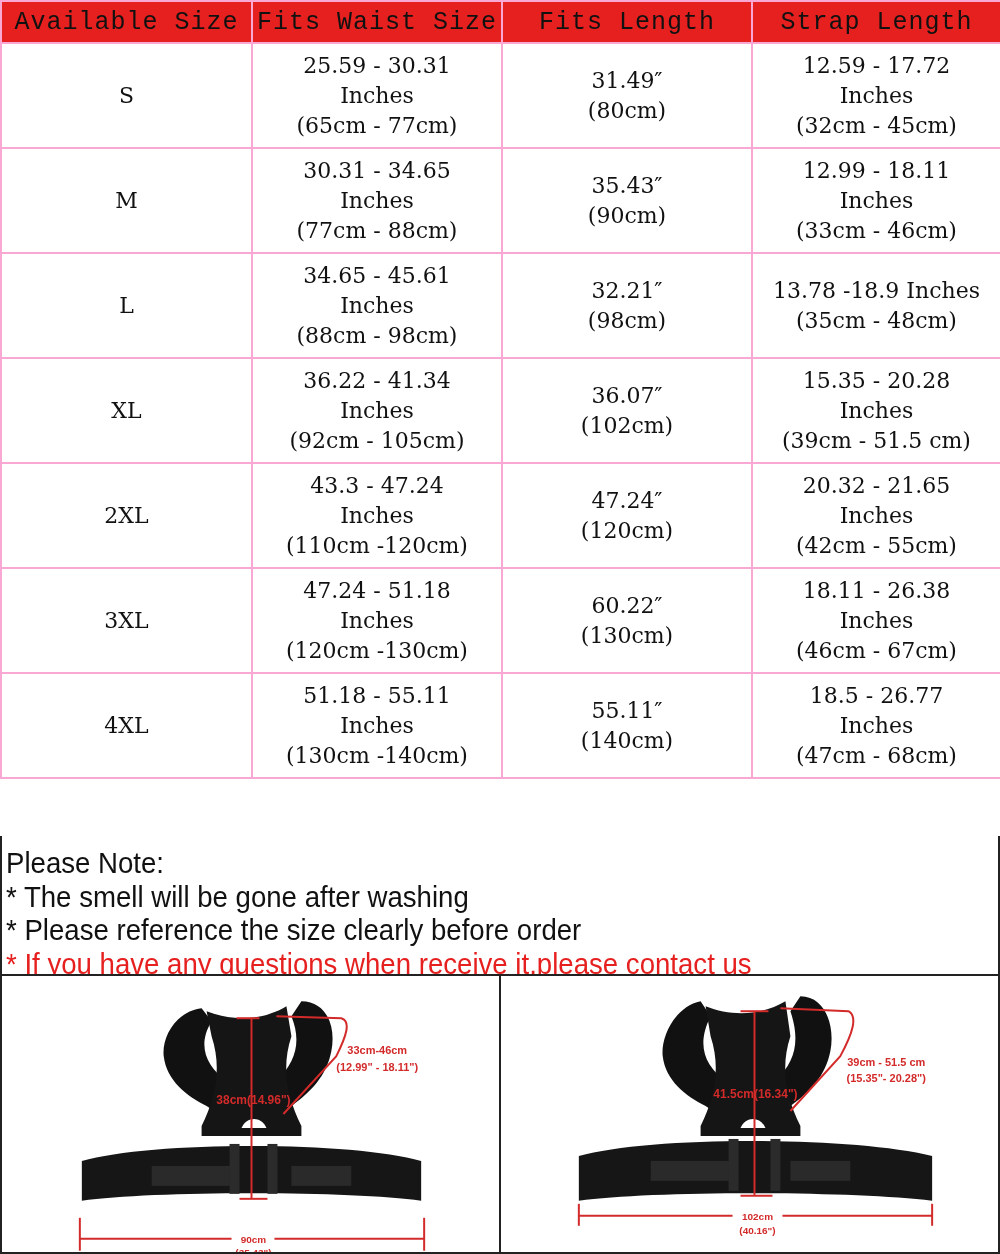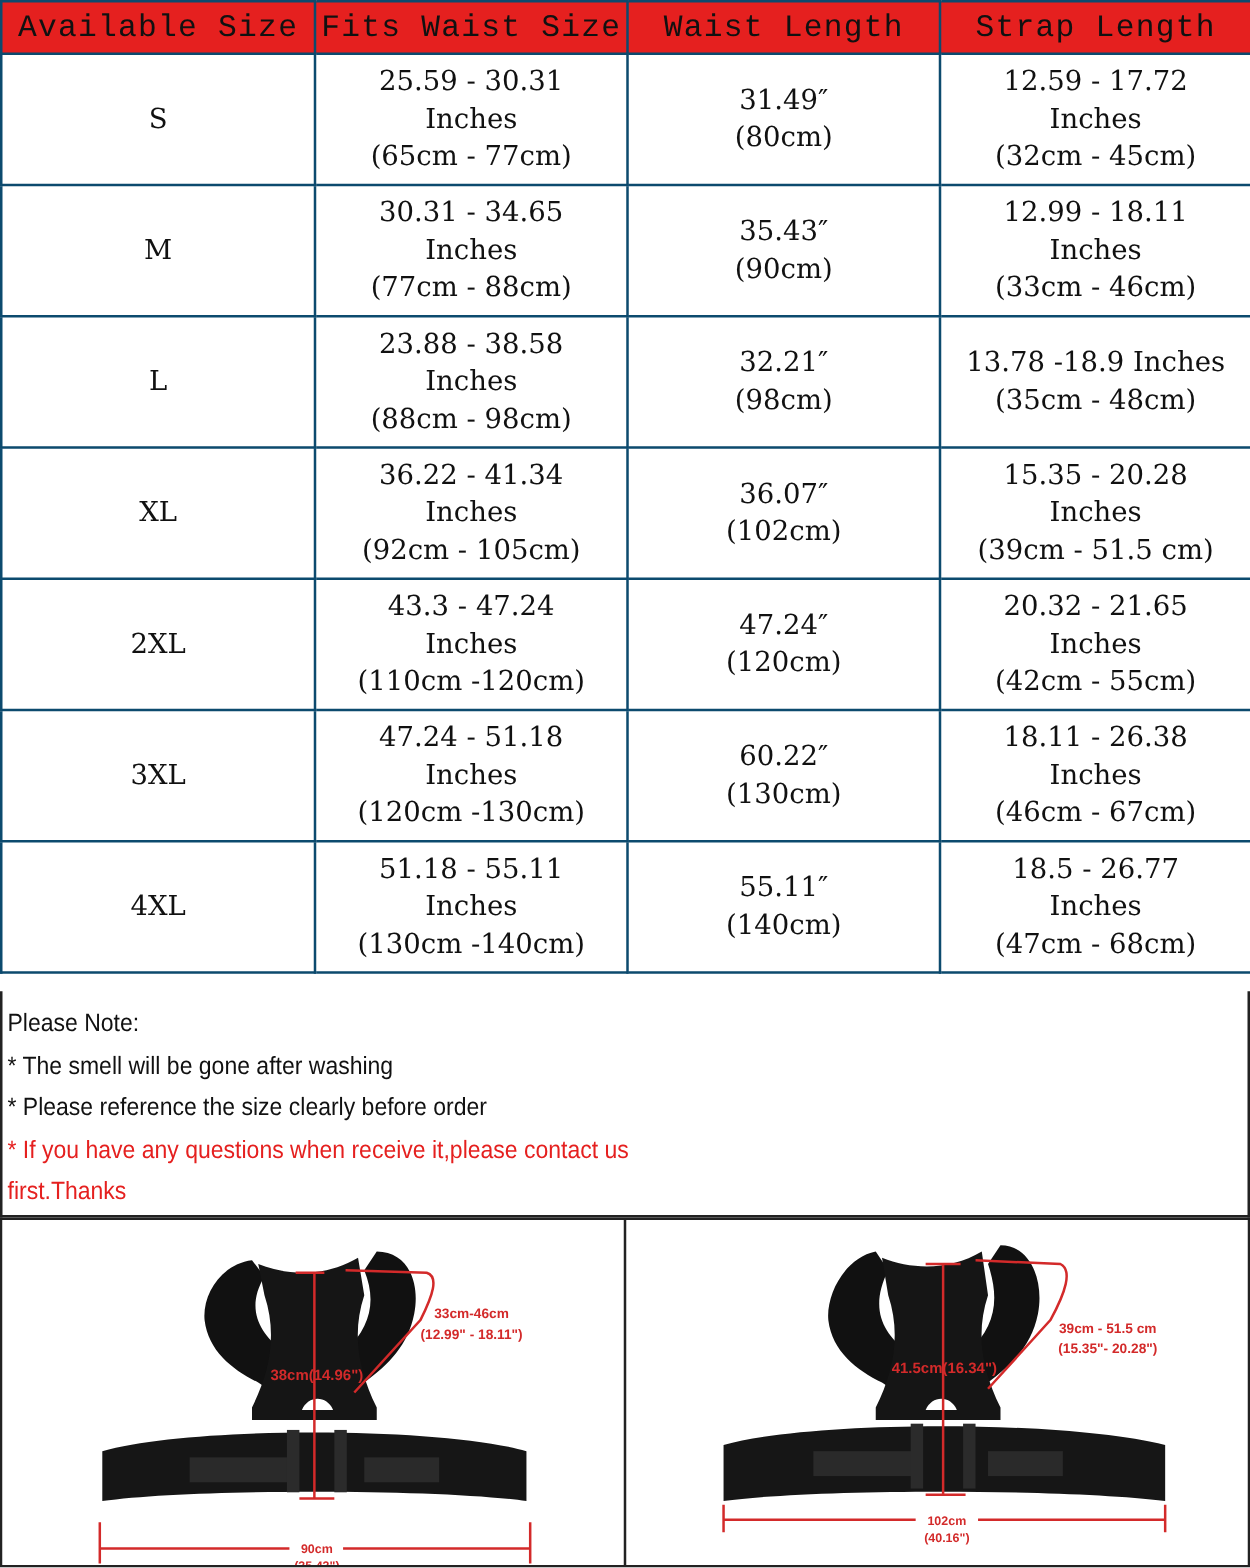--- a/index.html
+++ b/index.html
@@ -1,28 +1,28 @@
 <!DOCTYPE html>
 <html><head>
 <meta charset="utf-8">
 <style>
   html, body { margin: 0; padding: 0; background: #ffffff; }
   body { width: 1000px; height: 1254px; position: relative; overflow: hidden;
          font-family: "DejaVu Serif", "Liberation Serif", serif; color: #111; }
 
   table.size { position: absolute; left: 0; top: 0; width: 1000px; border-collapse: collapse; table-layout: fixed; }
-  table.size th, table.size td { border: 2px solid #0c4a6e; text-align: center; vertical-align: middle; padding: 0; }
+  table.size th, table.size td { border: 2px solid #f9a8d4; text-align: center; vertical-align: middle; padding: 0; }
   table.size th { background: #e5201f; height: 40px; font-weight: normal; font-size: 25px; letter-spacing: 1px; color: #111;
                   font-family: "Liberation Mono", "DejaVu Sans Mono", monospace; }
   table.size td { height: 103px; font-size: 22px; line-height: 30px; font-family: "DejaVu Serif", "Liberation Serif", serif; }
   table.size td .ln { display: block; }
   col.c0 { width: 251px; } col.c1 { width: 250px; } col.c2 { width: 250px; } col.c3 { width: 249px; }
 
-  .notes { position: absolute; left: 0; top: 793px; width: 996px; height: 181px; border: 2px solid #222; border-top: none;
-           font-family: "Liberation Sans Narrow", "Liberation Sans", "DejaVu Sans Condensed", sans-serif; font-size: 20px; line-height: 33.5px; padding-left: 4px; padding-top: 10px; box-sizing: border-box; width: 1000px; }
+  .notes { position: absolute; left: 0; top: 836px; width: 996px; height: 181px; border: 2px solid #222; border-top: none;
+           font-family: "Liberation Sans Narrow", "Liberation Sans", "DejaVu Sans Condensed", sans-serif; font-size: 30px; line-height: 33.5px; padding-left: 4px; padding-top: 10px; box-sizing: border-box; width: 1000px; }
   .notes .line { white-space: nowrap; transform: scaleX(0.92); transform-origin: left; }
   .notes .red { color: #e5201f; }
 
   .photos { position: absolute; left: 0; top: 974px; width: 1000px; height: 280px; display: flex; border: 2px solid #222; box-sizing: border-box; }
   .panel { flex: 1; position: relative; background: #fff; }
   .panel + .panel { border-left: 2px solid #222; }
   .panel svg { position: absolute; left: 0; top: 0; width: 100%; height: 100%; }
   .lbl { font-family: "Liberation Sans", "DejaVu Sans", sans-serif; font-weight: bold; fill: #d32a2a; }
 </style>
 </head>
@@ -32,21 +32,21 @@
   <colgroup>
       <col class="c0">
       <col class="c1">
       <col class="c2">
       <col class="c3">
     </colgroup>
   <thead>
     <tr>
       <th>Available Size</th>
       <th>Fits Waist Size</th>
-      <th>Waist Length</th>
+      <th>Fits Length</th>
       <th>Strap Length</th>
     </tr>
   </thead>
   <tbody id="tbody">
       <tr>
         <td>S</td>
         <td>
           <span class="ln">25.59 - 30.31</span>
           <span class="ln">Inches</span>
           <span class="ln">(65cm - 77cm)</span>
@@ -74,21 +74,21 @@
         </td>
         <td>
           <span class="ln">12.99 - 18.11</span>
           <span class="ln">Inches</span>
           <span class="ln">(33cm - 46cm)</span>
         </td>
       </tr>
       <tr>
         <td>L</td>
         <td>
-          <span class="ln">23.88 - 38.58</span>
+          <span class="ln">34.65 - 45.61</span>
           <span class="ln">Inches</span>
           <span class="ln">(88cm - 98cm)</span>
         </td>
         <td>
           <span class="ln">32.21″</span>
           <span class="ln">(98cm)</span>
         </td>
         <td>
           <span class="ln">13.78 -18.9 Inches</span>
           <span class="ln">(35cm - 48cm)</span>

